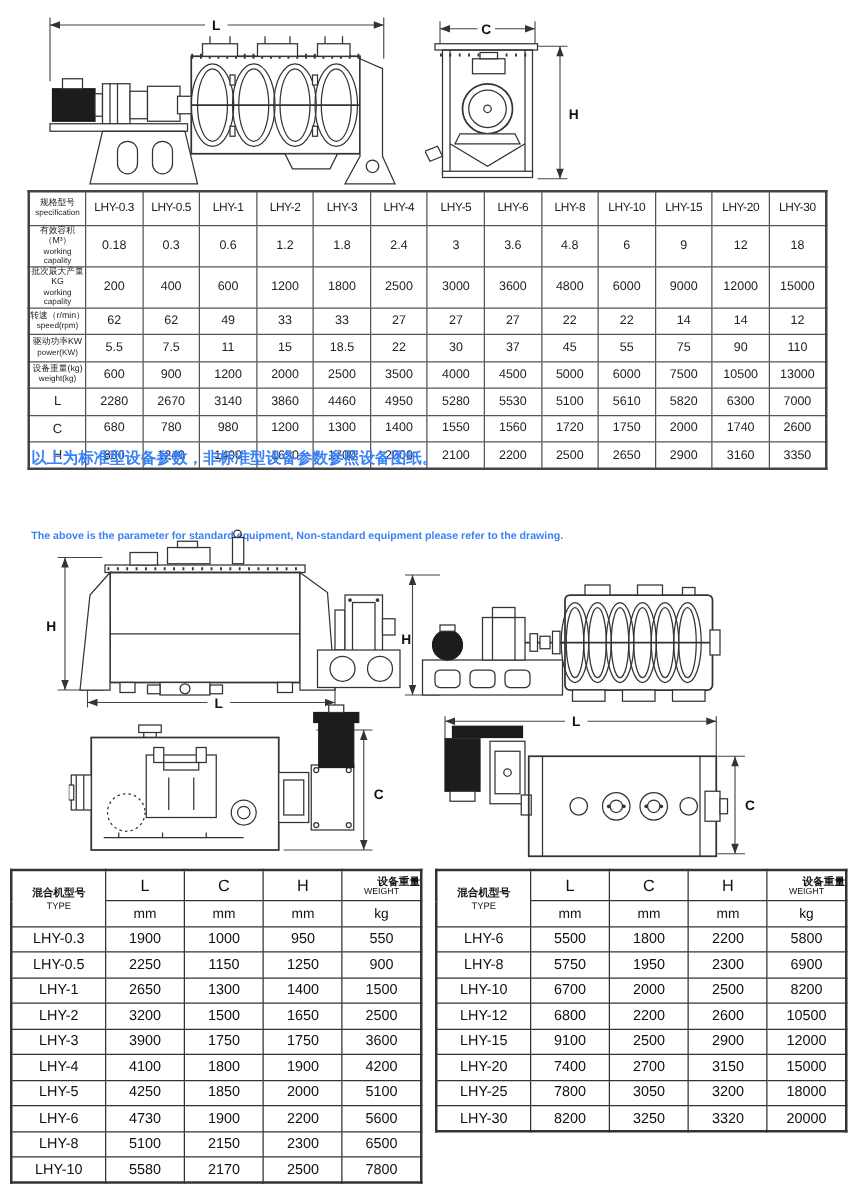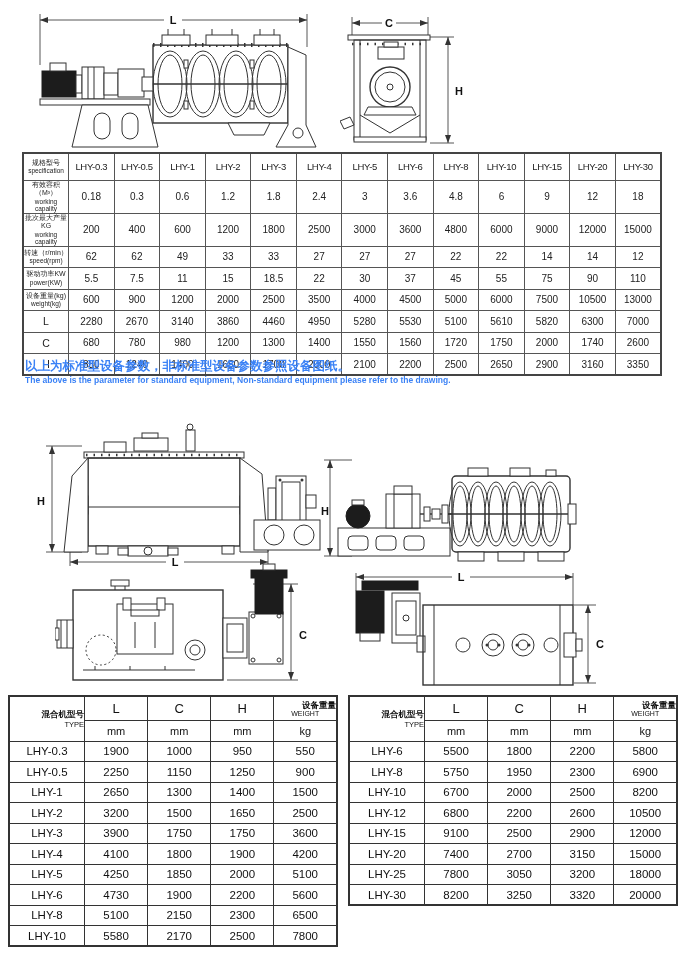--- a/index.html
+++ b/index.html
@@ -24,26 +24,26 @@
   .spec td{border:1px solid #555;text-align:center;vertical-align:middle;padding:0;color:#222;}
   .spec tr{height:21.5px;}
   .spec tr:first-child{height:27px;}
   .spec td.model{font-size:9.5px;letter-spacing:-0.3px;}
   .spec td.val{font-size:10px;}
   .spec td.lbl .cn{font-size:7px;line-height:8.5px;}
   .spec td.lbl .en{font-size:6.5px;line-height:7.5px;}
   .spec td.single{font-size:10.5px;}
   
   .note-cn{font-size:12.5px;font-weight:bold;line-height:15px;}
-  .note-en{font-size:8.5px;font-weight:bold;line-height:12px;}
+  .note-en{font-size:8.5px;font-weight:bold;line-height:12px;margin-top:48px;}
   
   .dimt{width:330px;table-layout:fixed;border:2px solid #333;}
   .dimt td{border:1px solid #333;text-align:center;vertical-align:middle;padding:0;color:#111;}
   .dimt tr{height:20.5px;}
-  .dimt td.type{width:74px;text-align:right;}
+  .dimt td.type{width:74px;}
   .dimt td.type .cn{font-size:8.5px;font-weight:bold;line-height:11px;}
   .dimt td.type .en{font-size:7.5px;line-height:9px;}
   .dimt td.dimcol{font-size:13px;height:23px;}
   .dimt td.wcol .cnw{font-size:8.5px;font-weight:bold;line-height:10px;text-align:right;}
   .dimt td.wcol .enw{font-size:7px;line-height:8px;}
   .dimt td.unit{font-size:11px;height:18px;}
   .dimt td.typecell{font-size:11.5px;}
   .dimt td.valcell{font-size:11.5px;}
 </style>
 </head>

